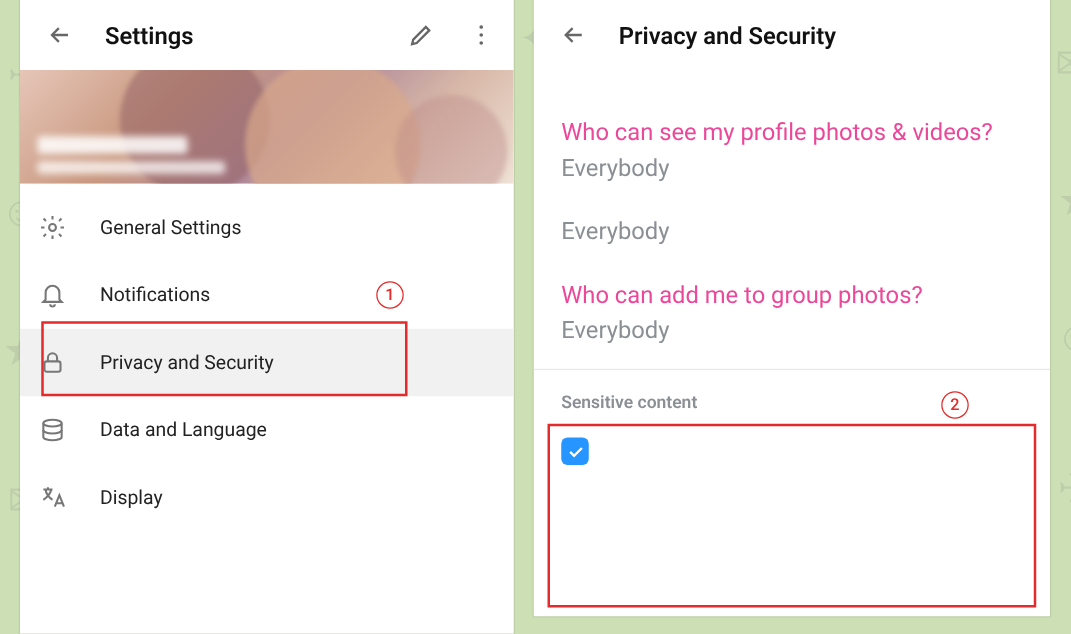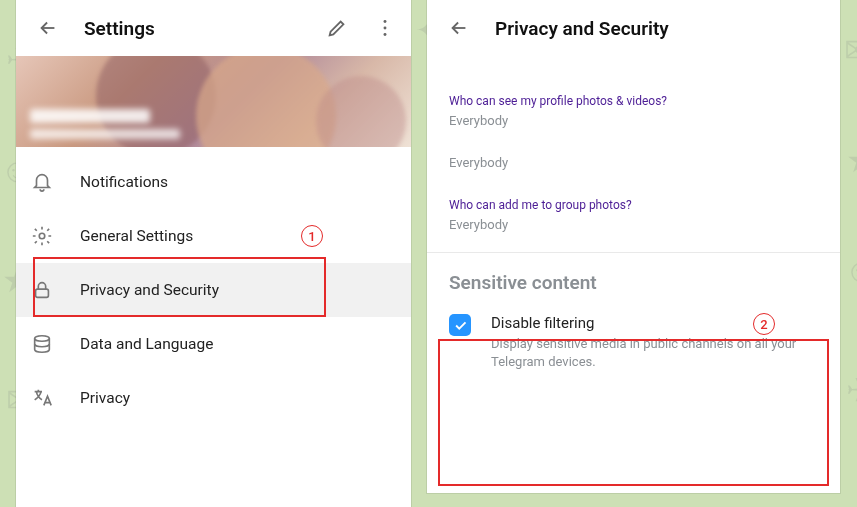--- a/index.html
+++ b/index.html
@@ -30,24 +30,24 @@
 
   .menu { padding-top: 8px; }
   .menu-item { height: 54px; display: flex; align-items: center; padding: 0 14px; gap: 26px; cursor: pointer; color: #222; }
   .menu-item.selected { background: #f1f1f1; }
   .menu-item .micon { width: 24px; display:flex; justify-content:center; color:#777; }
   .menu-item .micon svg { width:22px; height:22px; stroke: currentColor; fill:none; stroke-width:1.8; }
   .menu-item .mlabel { font-size: 15.5px; }
 
   .p-body { padding: 6px 0 0 0; overflow: hidden; }
   .privacy-row { padding: 13px 22px 14px 22px; }
-  .privacy-row .q { font-size: 12px; color:#4c1d95; line-height:1.35; margin-bottom:4px; }
-  .privacy-row .v { font-size: 13px; color:#8a8f94; }
+  .privacy-row .q { font-size: 19px; color:#ec4899; line-height:1.35; margin-bottom:4px; }
+  .privacy-row .v { font-size: 19px; color:#8a8f94; }
   .sep { height:1px; background:#e9e9e9; margin: 6px 0 0 0; }
-  .section-title { font-size:19px; color:#8a8f94; font-weight:600; padding: 18px 22px 10px 22px; }
+  .section-title { font-size:14px; color:#8a8f94; font-weight:600; padding: 18px 22px 10px 22px; }
   .check-row { display:flex; gap:20px; padding: 10px 22px 18px 22px; align-items:flex-start; }
   .checkbox { width:22px; height:22px; border-radius:5px; background:#2695ff; display:flex; align-items:center; justify-content:center; flex:0 0 22px; cursor:pointer;}
   .checkbox svg { width:15px; height:15px; stroke:#fff; fill:none; stroke-width:3; }
   .check-text .t { font-size:15px; color:#222; margin-bottom:3px; }
   .check-text .d { font-size:13px; color:#8a8f94; line-height:1.35; }
 
   .callout { position:absolute; border:2px solid #e42a2a; pointer-events:none; }
   .callout-num { position:absolute; width:22px; height:22px; border:1.6px solid #e42a2a; border-radius:50%; color:#e42a2a; font-size:13px; display:flex; align-items:center; justify-content:center; font-weight:500; pointer-events:none; background:transparent;}
 </style>
 </head>
@@ -96,34 +96,34 @@
     <div class="banner-text">
       <div class="line1"></div>
         <div class="line2"></div>
     </div>
   </div>
 
   <div class="menu">
     <div class="menu-item">
       <span class="micon">
           <svg viewBox="0 0 24 24">
+            <circle cx="12" cy="12" r="3"></circle>
+            <path d="M12 2v3M12 19v3M4.2 4.2l2.1 2.1M17.7 17.7l2.1 2.1M2 12h3M19 12h3M4.2 19.8l2.1-2.1M17.7 6.3l2.1-2.1"></path>
+          </svg>
+        </span>
+      <span class="mlabel">General Settings</span>
+    </div>
+    <div class="menu-item">
+      <span class="micon">
+          <svg viewBox="0 0 24 24">
             <path d="M6 16V10a6 6 0 0 1 12 0v6l2 2H4l2-2z"></path>
             <path d="M10 20a2 2 0 0 0 4 0"></path>
           </svg>
         </span>
       <span class="mlabel">Notifications</span>
-    </div>
-    <div class="menu-item">
-      <span class="micon">
-          <svg viewBox="0 0 24 24">
-            <circle cx="12" cy="12" r="3"></circle>
-            <path d="M12 2v3M12 19v3M4.2 4.2l2.1 2.1M17.7 17.7l2.1 2.1M2 12h3M19 12h3M4.2 19.8l2.1-2.1M17.7 6.3l2.1-2.1"></path>
-          </svg>
-        </span>
-      <span class="mlabel">General Settings</span>
     </div>
     <div class="menu-item selected">
       <span class="micon">
           <svg viewBox="0 0 24 24">
             <rect x="5" y="11" width="14" height="9" rx="2"></rect>
             <path d="M8 11V8a4 4 0 0 1 8 0v3"></path>
           </svg>
         </span>
       <span class="mlabel">Privacy and Security</span>
     </div>
@@ -137,21 +137,21 @@
         </span>
       <span class="mlabel">Data and Language</span>
     </div>
     <div class="menu-item">
       <span class="micon">
           <svg viewBox="0 0 24 24">
             <path d="M4 5h8M8 3v2M6 5c0 4 4 8 6 9M11 5c-1 4-4 7-7 9"></path>
             <path d="M14 20l4-10 4 10M15.5 17h5"></path>
           </svg>
         </span>
-      <span class="mlabel">Privacy</span>
+      <span class="mlabel">Display</span>
     </div>
   </div>
 </div>
 
 <div class="panel panel-right">
   <div class="header">
     <div class="iconbtn">
       <svg viewBox="0 0 24 24">
           <path d="M19 12H5"></path>
           <path d="M11 18l-6-6 6-6"></path>
@@ -175,24 +175,20 @@
     </div>
     <div class="sep"></div>
 
     <div class="section-title">Sensitive content</div>
     <div class="check-row">
       <div class="checkbox">
         <svg viewBox="0 0 24 24">
             <path d="M5 12l5 5L20 7"></path>
           </svg>
       </div>
-      <div class="check-text">
-        <div class="t">Disable filtering</div>
-        <div class="d">Display sensitive media in public channels on all your Telegram devices.</div>
-      </div>
     </div>
   </div>
 </div>
 
 <div class="callout" style="left:33px; top:257px; width:293px; height:60px;"></div>
 <div class="callout-num" style="left:301px; top:225px;">
     <span>1</span>
   </div>
 
 <div class="callout" style="left:438px; top:339px; width:391px; height:147px;"></div>

